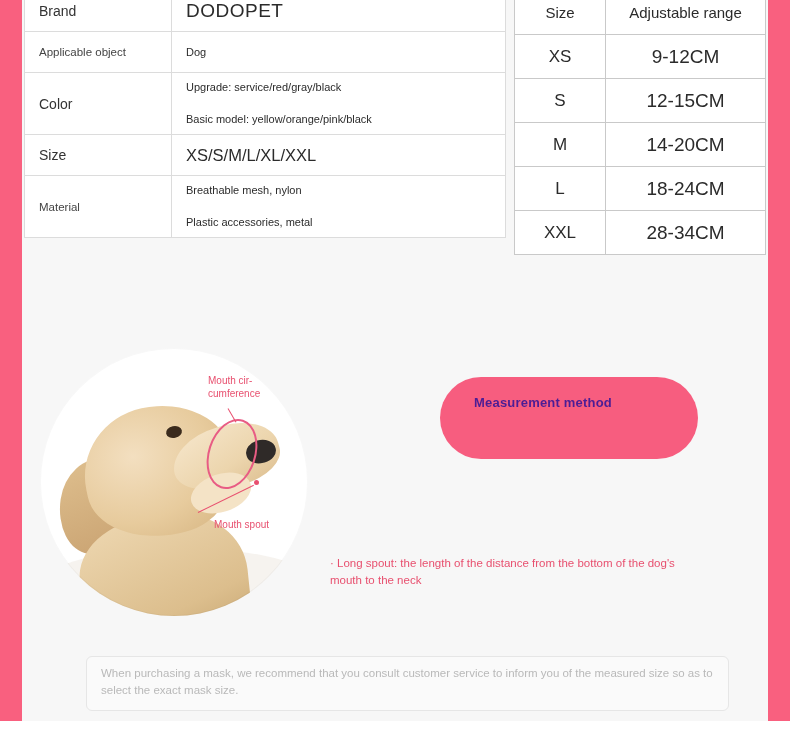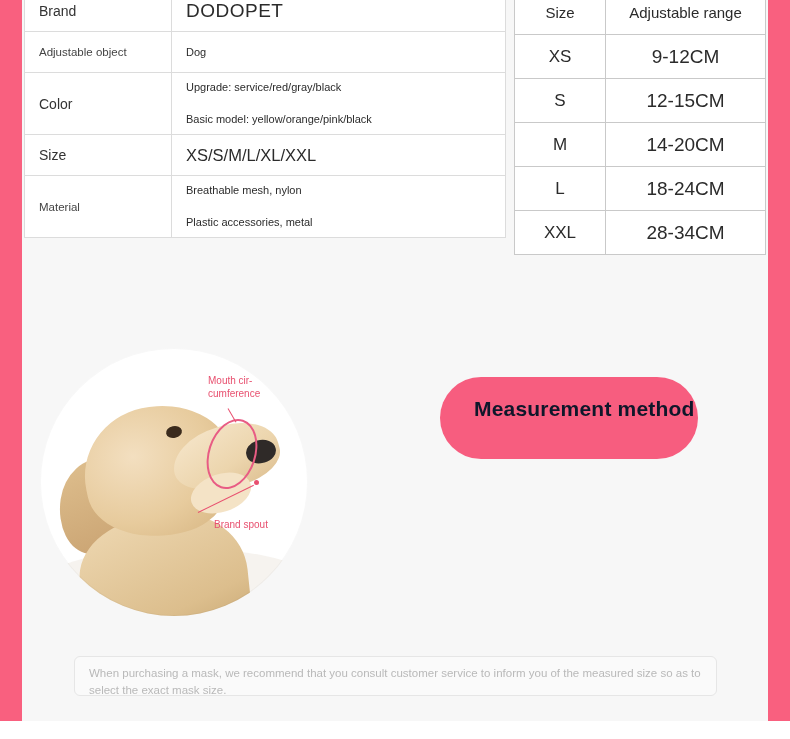--- a/index.html
+++ b/index.html
@@ -249,22 +249,22 @@
 
   
   .measure-btn {
     position: absolute;
     left: 418px;
     top: 377px;
     width: 258px;
     height: 82px;
     background: #f75d7f;
     border-radius: 42px;
-    color: #0f172a;
-    font-size: 21px;
+    color: #4c1d95;
+    font-size: 13px;
     line-height: 1.3;
     padding: 18px 0 0 34px;
     box-sizing: border-box;
     font-weight: bold;
     letter-spacing: 0.2px;
   }
   .ghost-text {
     position: absolute;
     left: 540px;
     top: 395px;
@@ -278,24 +278,24 @@
     position: absolute;
     font-size: 12.5px;
     color: #3a3a3a;
     line-height: 1.5;
   }
   .note.one { left: 308px; top: 521px; width: 420px; }
   .note.two { left: 308px; top: 555px; width: 372px; color: #e8506f; font-size: 11.5px; }
 
   .bottom-box {
     position: absolute;
-    left: 52px;
+    left: 64px;
     top: 656px;
     width: 643px;
-    height: 40px;
+    height: 55px;
     background: #fafafa;
     border: 1px solid #e6e6e6;
     border-radius: 6px;
     box-sizing: border-box;
     padding: 8px 14px;
     color: #b9b9b9;
     font-size: 11.5px;
     line-height: 1.45;
   }
 </style>
@@ -309,21 +309,21 @@
 
   <div class="content">
 
     <table class="spec-table">
       <tbody>
           <tr class="row-h1">
         <td class="key">Brand</td>
         <td class="val big">DODOPET</td>
       </tr>
       <tr class="row-h1">
-        <td class="key small">Adjustable object</td>
+        <td class="key small">Applicable object</td>
         <td class="val">Dog</td>
       </tr>
       <tr>
         <td class="key">Color</td>
         <td class="val two-line">
           <div class="first">Upgrade: service/red/gray/black</div>
           <div>Basic model: yellow/orange/pink/black</div>
         </td>
       </tr>
       <tr class="row-h2">
@@ -381,26 +381,27 @@
         <div class="nose"></div>
       </div>
     </div>
     <div class="circle-ring"></div>
 
     <div class="ellipse-marker"></div>
 
     <div class="anno mouth">Mouth cir-cumference</div>
     <div class="lead" style="left:206px; top:408px; width:16px; transform: rotate(60deg);"></div>
 
-    <div class="anno spout">Brand spout</div>
+    <div class="anno spout">Mouth spout</div>
     <div class="lead" style="left:176px; top:512px; width:62px; transform: rotate(-26deg);"></div>
     <div class="dot" style="left:232px; top:480px;"></div>
 
     <div class="ghost-text">Measure</div>
     <div class="measure-btn">Measurement method</div>
 
+    <div class="note two">· Long spout: the length of the distance from the bottom of the dog's mouth to the neck</div>
 
     <div class="bottom-box">When purchasing a mask, we recommend that you consult customer service to inform you of the measured size so as to select the exact mask size.</div>
 
   </div>
 
   <div class="bottom-bar"></div>
 </div>
 
 </body></html>

